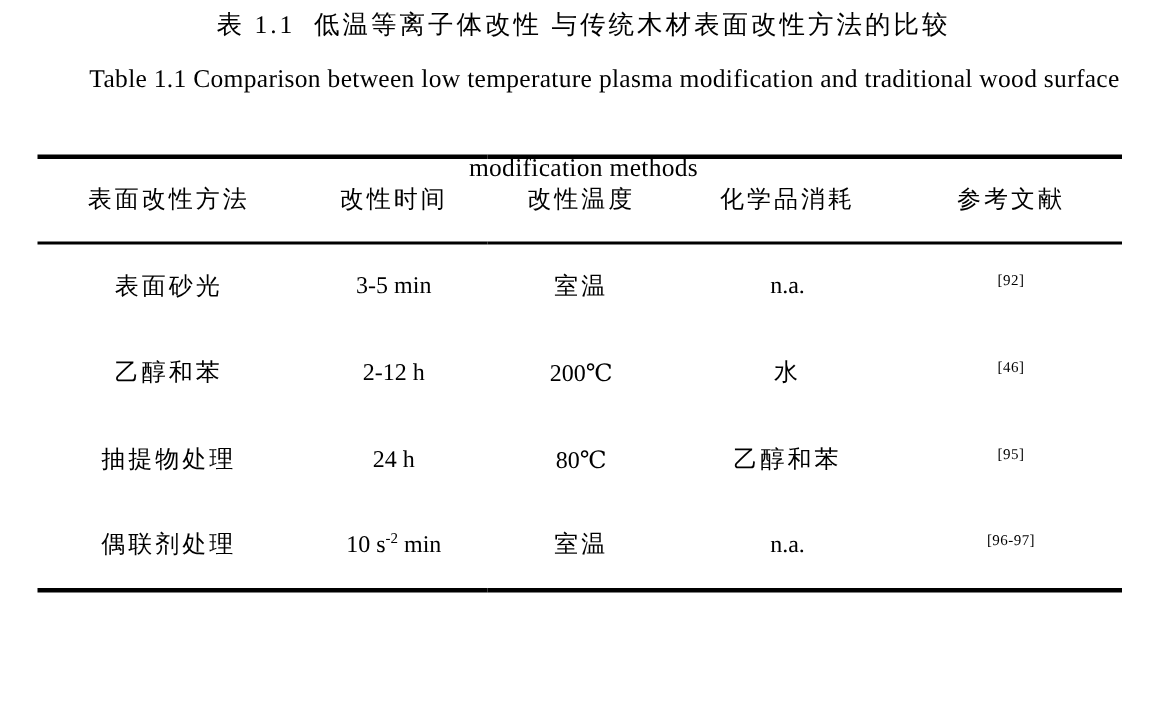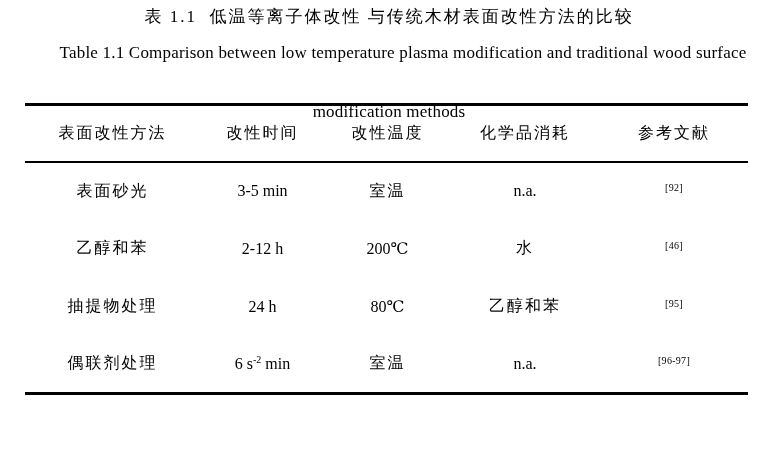--- a/index.html
+++ b/index.html
@@ -109,21 +109,21 @@
       </tr>
       <tr>
         <td class="cjk">抽提物处理</td>
         <td>24 h</td>
         <td>80℃</td>
         <td class="cjk">乙醇和苯</td>
         <td class="ref-cell"><span class="ref-txt">[95]</span></td>
       </tr>
       <tr>
         <td class="cjk">偶联剂处理</td>
-        <td><span>6 s</span><sup class="exp">-2</sup><span> min</span></td>
+        <td><span>10 s</span><sup class="exp">-2</sup><span> min</span></td>
         <td class="cjk">室温</td>
         <td>n.a.</td>
         <td class="ref-cell"><span class="ref-txt">[96-97]</span></td>
       </tr>
     </tbody>
   </table>
 
 </div>
 
 </body></html>

